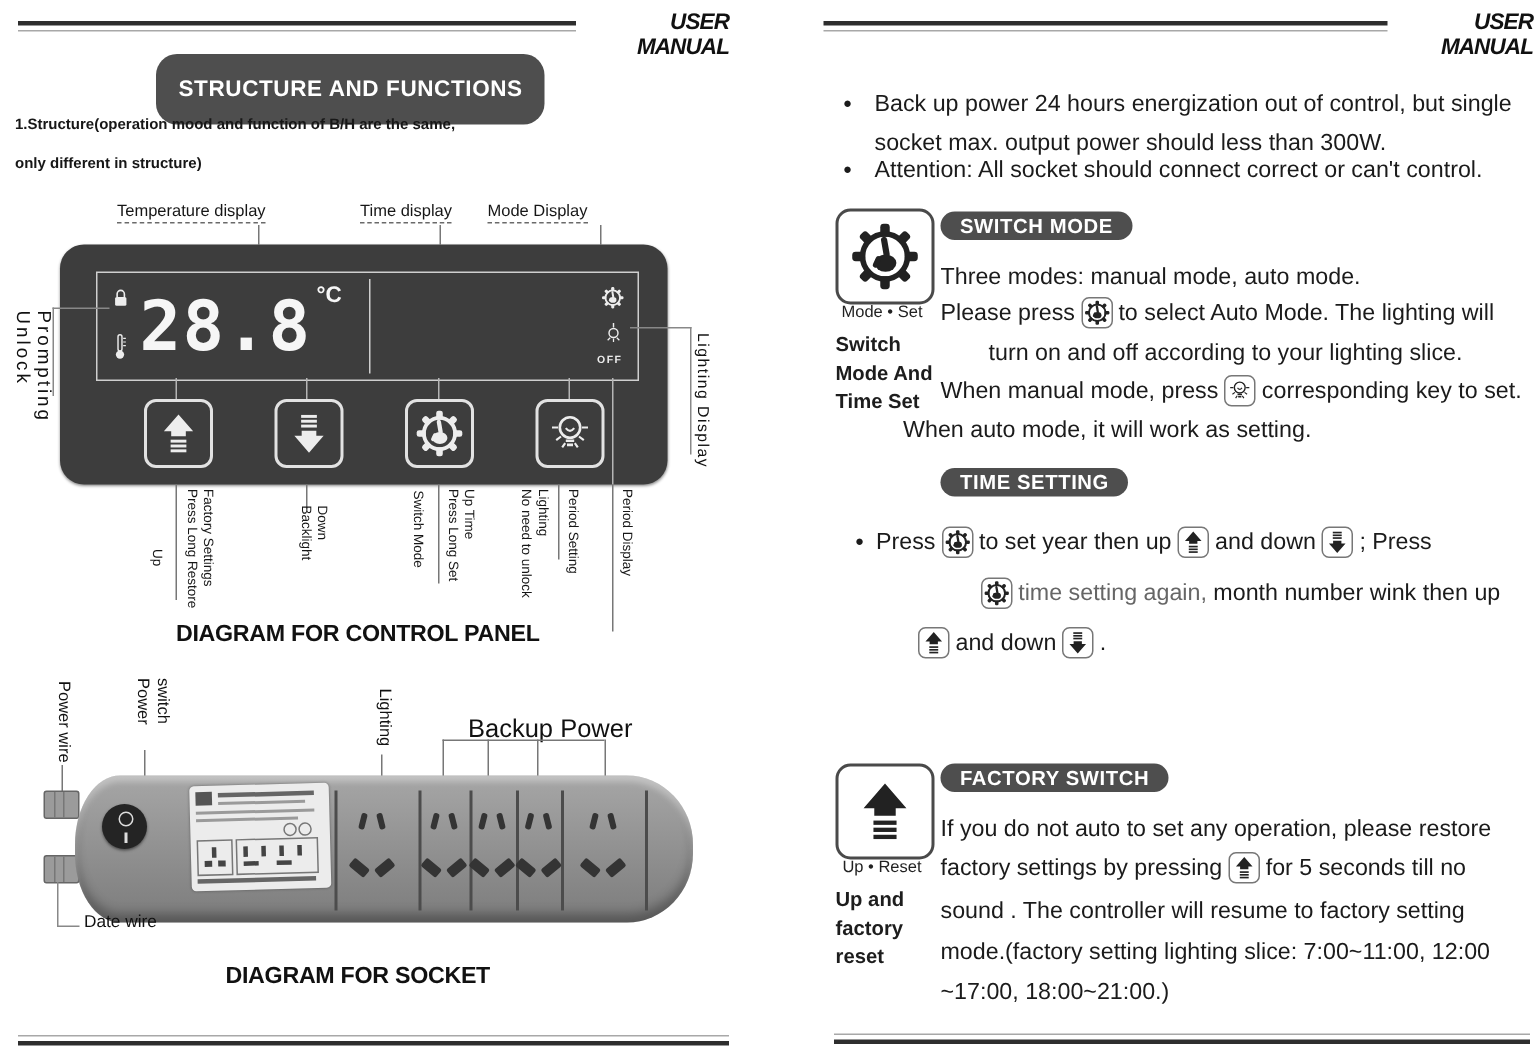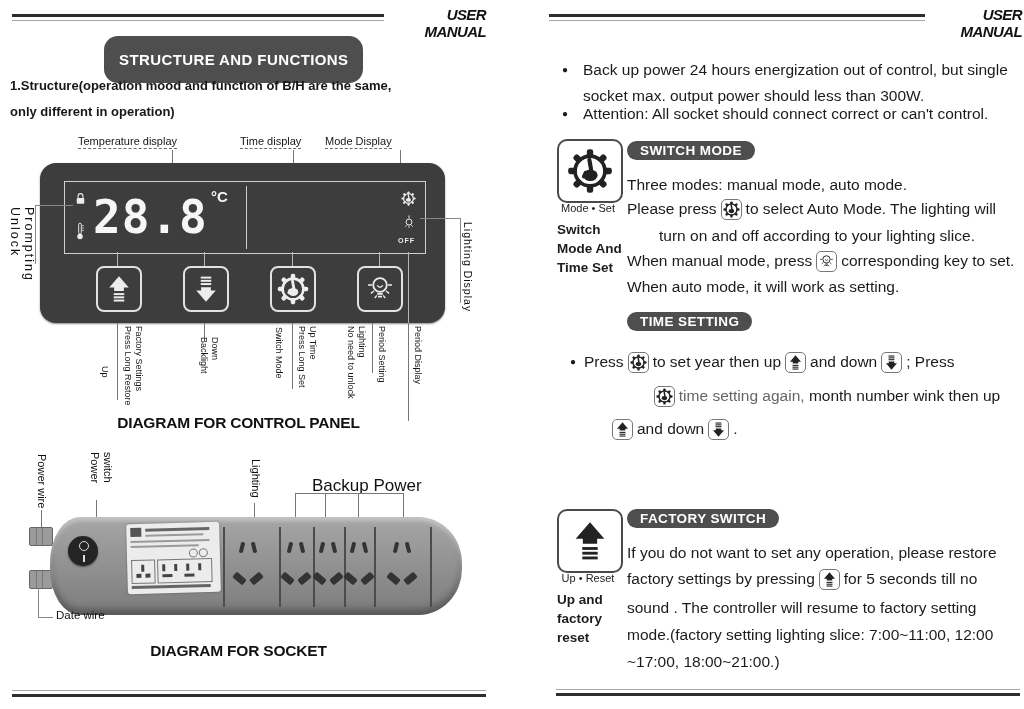--- a/index.html
+++ b/index.html
@@ -10,21 +10,21 @@
   .abs{position:absolute;}
   .page{position:absolute;left:0;top:0;width:1024px;height:709px;}
   
   .rule-top{border-top:3px solid #2e2e2e;border-bottom:1px solid #a8a8a8;height:3px;}
   .rule-bottom{border-top:1px solid #a8a8a8;border-bottom:3px solid #2e2e2e;height:3px;}
   .manual-title{font-weight:bold;font-style:italic;font-size:15px;letter-spacing:-0.6px;color:#111;text-align:right;}
   
   .pill{background:#4e4e4e;color:#fff;font-weight:bold;border-radius:14px;display:inline-block;padding:15px 15px;letter-spacing:0.4px;}
   .pill-big{font-size:15px;}
   .pill-sm{font-size:13.5px;padding:2px 13px;}
-  .hline{font-size:13px;font-weight:bold;color:#171717;}
+  .hline{font-size:10px;font-weight:bold;color:#171717;}
   
   .tl{font-size:11px;color:#161616;border-bottom:1px dashed #6a6a6a;padding-bottom:1px;}
   .sm{font-size:9px;color:#161616;line-height:11px;}
   .vlr{writing-mode:vertical-lr;text-orientation:mixed;white-space:pre-line;}
   .vrl{writing-mode:vertical-rl;text-orientation:mixed;white-space:pre-line;}
   .ld{background:#777;}
   .ldw{background:#b5b5b5;}
   
   .panel{background:#3d3d3d;border-radius:16px;box-shadow:0 1px 2px rgba(0,0,0,.45);}
   .display{border:1px solid #cfcfcf;}
@@ -114,21 +114,21 @@
     </symbol>
   </defs>
 </svg>
 
 <div class="page">
   <div class="abs rule-top" style="left:12px;top:14px;width:372px;"></div>
   <div class="abs manual-title" style="left:386px;top:6px;width:100px;">USER MANUAL</div>
 
   <div class="abs pill pill-big" style="left:104px;top:36px;">STRUCTURE AND FUNCTIONS</div>
   <div class="abs hline" style="left:10px;top:78px;width:477px;">1.Structure(operation mood and function of B/H are the same,</div>
-  <div class="abs hline" style="left:10px;top:104px;width:477px;">only different in operation)</div>
+  <div class="abs hline" style="left:10px;top:104px;width:477px;">only different in structure)</div>
 
   <div class="abs tl" style="left:78px;top:135px;">Temperature display</div>
   <div class="abs tl" style="left:240px;top:135px;">Time display</div>
   <div class="abs tl" style="left:325px;top:135px;">Mode Display</div>
   <div class="abs ld" style="left:172px;top:150px;width:1px;height:13px;"></div>
   <div class="abs ldw" style="left:172px;top:165px;width:1px;height:35px;"></div>
   <div class="abs ld" style="left:293px;top:150px;width:1px;height:13px;"></div>
   <div class="abs ldw" style="left:293px;top:165px;width:1px;height:40px;"></div>
   <div class="abs ld" style="left:400px;top:150px;width:1px;height:13px;"></div>
   <div class="abs ldw" style="left:400px;top:165px;width:1px;height:27px;"></div>
@@ -333,21 +333,21 @@
     <span>Please press</span><span class="inl"><svg>
           <use href="#sy-gear"></use>
         </svg></span><span>to select Auto Mode. The lighting will</span>
   </div>
   <div class="abs bt" style="left:627px;top:223px;width:398px;margin-left:32px;">turn on and off according to your lighting slice.</div>
   <div class="abs bt" style="left:627px;top:248px;width:398px;">
     <span>When manual mode, press</span><span class="inl"><svg>
           <use href="#sy-bulb"></use>
         </svg></span><span>corresponding key to set.</span>
   </div>
-  <div class="abs bt" style="left:627px;top:274px;width:398px;">When auto mode, it will work as setting.</div>
+  <div class="abs bt" style="left:602px;top:274px;width:398px;">When auto mode, it will work as setting.</div>
 
   <div class="abs pill pill-sm" style="left:627px;top:312px;">TIME SETTING</div>
   <div class="abs blt bt" style="left:568px;top:349px;width:456px;padding-left:16px;">
     <span>Press</span><span class="inl"><svg>
           <use href="#sy-gear"></use>
         </svg></span><span>to set year then up</span><span class="inl"><svg>
           <use href="#sy-up"></use>
         </svg></span><span>and down</span><span class="inl"><svg>
           <use href="#sy-down"></use>
         </svg></span><span>; Press</span>
@@ -369,21 +369,21 @@
     <svg style="width:44px;height:44px;">
         <use href="#sy-up"></use>
       </svg>
   </div>
   <div class="abs icap" style="left:553px;top:572px;width:70px;">Up • Reset</div>
   <div class="abs sidebold" style="left:557px;top:590px;width:68px;">Up and
 factory
 reset</div>
 
   <div class="abs pill pill-sm" style="left:627px;top:509px;">FACTORY SWITCH</div>
-  <div class="abs bt" style="left:627px;top:540px;width:398px;">If you do not want to set any operation, please restore</div>
+  <div class="abs bt" style="left:627px;top:540px;width:398px;">If you do not auto to set any operation, please restore</div>
   <div class="abs bt" style="left:627px;top:566px;width:398px;">
     <span>factory settings by pressing</span><span class="inl"><svg>
           <use href="#sy-up"></use>
         </svg></span><span>for  5 seconds till no</span>
   </div>
   <div class="abs bt" style="left:627px;top:595px;width:398px;">sound .  The  controller will resume to factory  setting</div>
   <div class="abs bt" style="left:627px;top:622px;width:398px;">mode.(factory setting lighting slice: 7:00~11:00, 12:00</div>
   <div class="abs bt" style="left:627px;top:649px;width:398px;">~17:00, 18:00~21:00.)</div>
 
   <div class="abs rule-bottom" style="left:556px;top:689px;width:464px;"></div>

